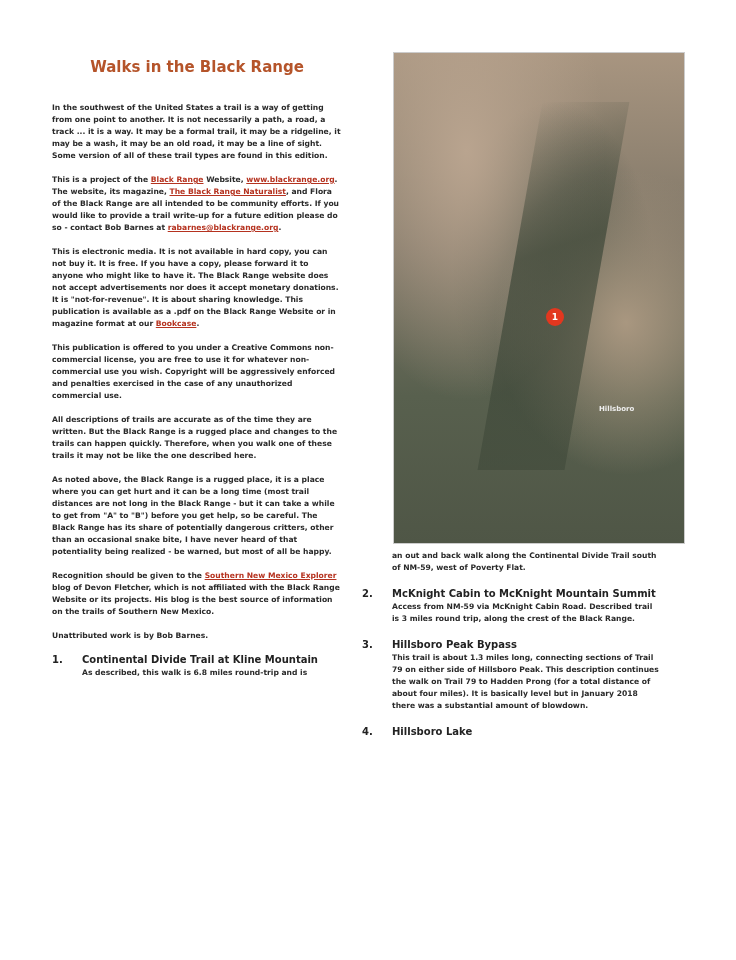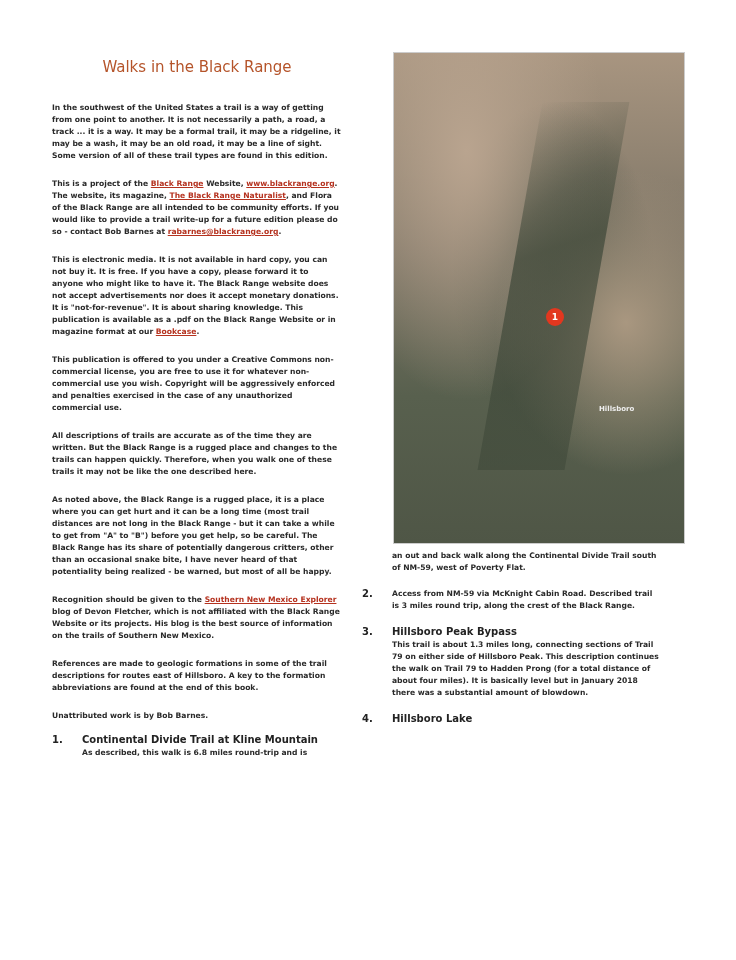--- a/index.html
+++ b/index.html
@@ -1,21 +1,21 @@
 <!DOCTYPE html>
 <html><head>
 <meta charset="utf-8">
 <style>
   html, body { margin:0; padding:0; background:#fff; }
   body { width:736px; height:960px; position:relative; overflow:hidden;
          font-family:"DejaVu Sans", sans-serif; color:#222; }
   .col-left { position:absolute; left:52px; top:58px; width:290px; }
   .col-right { position:absolute; left:362px; top:550px; width:300px; }
-  .title { text-align:center; color:#b5542a; font-weight:normal; font-size:15px; margin:0 0 26px 0; }
-  p { font-size:7.6px; line-height:12px; font-weight:bold; margin:16px 0 12px 0; color:#2a2a2a; }
+  .title { text-align:center; color:#b5542a; font-weight:bold; font-size:15px; margin:0 0 26px 0; }
+  p { font-size:7.6px; line-height:12px; font-weight:bold; margin:0 0 12px 0; color:#2a2a2a; }
   a { color:#b5321f; text-decoration:underline; }
   .trails-h { text-align:center; font-weight:bold; font-size:12px; margin:4px 0 10px 0; }
   .trail { display:flex; margin-bottom:14px; }
   .trail .num { width:30px; font-weight:bold; font-size:10px; }
   .trail .body { flex:1; }
   .trail .name { font-weight:bold; font-size:10px; margin-bottom:2px; }
   .trail .desc { font-size:7.6px; line-height:12px; font-weight:bold; color:#2a2a2a; }
   .map { position:absolute; left:393px; top:52px; width:290px; height:490px;
          background:
           radial-gradient(ellipse at 25% 20%, #b9a48f 0%, transparent 45%),
@@ -35,21 +35,20 @@
 
 <div class="col-left">
   <div class="title">Walks in the Black Range</div>
   <p>In the southwest of the United States a trail is a way of getting from one point to another. It is not necessarily a path, a road, a track ... it is a way. It may be a formal trail, it may be a ridgeline, it may be a wash, it may be an old road, it may be a line of sight. Some version of all of these trail types are found in this edition.</p>
   <p><span>This is a project of the </span><a>Black Range</a><span> Website, </span><a>www.blackrange.org</a><span>. The website, its magazine, </span><a>The Black Range Naturalist</a><span>, and Flora of the Black Range are all intended to be community efforts. If you would like to provide a trail write-up for a future edition please do so - contact Bob Barnes at </span><a>rabarnes@blackrange.org</a><span>.</span></p>
   <p><span>This is electronic media. It is not available in hard copy, you can not buy it. It is free. If you have a copy, please forward it to anyone who might like to have it. The Black Range website does not accept advertisements nor does it accept monetary donations. It is "not-for-revenue". It is about sharing knowledge. This publication is available as a .pdf on the Black Range Website or in magazine format at our </span><a>Bookcase</a><span>.</span></p>
   <p>This publication is offered to you under a Creative Commons non-commercial license, you are free to use it for whatever non-commercial use you wish. Copyright will be aggressively enforced and penalties exercised in the case of any unauthorized commercial use.</p>
   <p>All descriptions of trails are accurate as of the time they are written. But the Black Range is a rugged place and changes to the trails can happen quickly. Therefore, when you walk one of these trails it may not be like the one described here.</p>
   <p>As noted above, the Black Range is a rugged place, it is a place where you can get hurt and it can be a long time (most trail distances are not long in the Black Range - but it can take a while to get from "A" to "B") before you get help, so be careful. The Black Range has its share of potentially dangerous critters, other than an occasional snake bite, I have never heard of that potentiality being realized - be warned, but most of all be happy.</p>
   <p><span>Recognition should be given to the </span><a>Southern New Mexico Explorer</a><span> blog of Devon Fletcher, which is not affiliated with the Black Range Website or its projects. His blog is the best source of information on the trails of Southern New Mexico.</span></p>
-  <p>References are made to geologic formations in some of the trail descriptions for routes east of Hillsboro. A key to the formation abbreviations are found at the end of this book.</p>
   <p>Unattributed work is by Bob Barnes.</p>
   <div class="trail">
     <div class="num">1.</div>
     <div class="body">
         <div class="name">Continental Divide Trail at Kline Mountain</div>
     <div class="desc" style="height:24px;overflow:hidden">As described, this walk is 6.8 miles round-trip and is</div>
       </div>
   </div>
 </div>
 
@@ -62,20 +61,21 @@
 <div class="col-right">
   <div class="trail">
     <div class="num"></div>
     <div class="body">
         <div class="desc">an out and back walk along the Continental Divide Trail south of NM-59, west of Poverty Flat.</div>
       </div>
   </div>
   <div class="trail">
     <div class="num">2.</div>
     <div class="body">
+        <div class="name">McKnight Cabin to McKnight Mountain Summit</div>
         <div class="desc">Access from NM-59 via McKnight Cabin Road. Described trail is 3 miles round trip, along the crest of the Black Range.</div>
       </div>
   </div>
   <div class="trail">
     <div class="num">3.</div>
     <div class="body">
         <div class="name">Hillsboro Peak Bypass</div>
         <div class="desc">This trail is about 1.3 miles long, connecting sections of Trail 79 on either side of Hillsboro Peak. This description continues the walk on Trail 79 to Hadden Prong (for a total distance of about four miles). It is basically level but in January 2018 there was a substantial amount of blowdown.</div>
       </div>
   </div>

